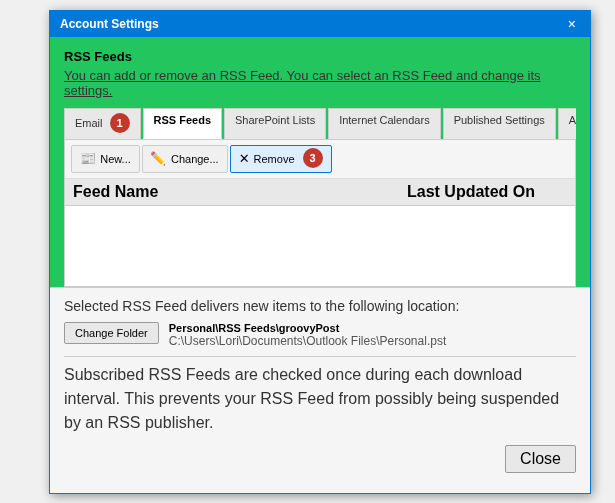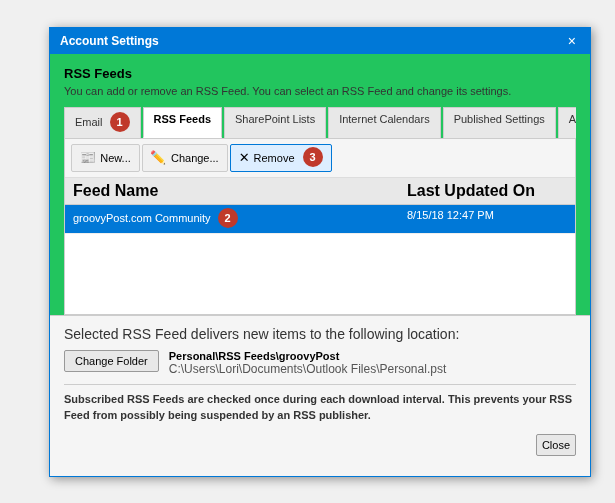--- a/index.html
+++ b/index.html
@@ -43,23 +43,24 @@
       background: #22c55e;
       border-bottom: 1px solid #ccc;
     }
     .section-title {
       font-weight: bold;
       font-size: 13px;
       margin-bottom: 4px;
       color: #000;
     }
     .section-desc {
-      font-size: 11px;
+      font-size: 13px;
       color: #333;
       margin-bottom: 10px;
+      text-decoration: underline;
     }
     .tabs {
       display: flex;
       border-bottom: none;
       margin-top: 6px;
       gap: 0;
       flex-wrap: nowrap;
       overflow: hidden;
     }
     .tab {
@@ -166,37 +167,36 @@
     }
     .folder-info .folder-path {
       font-weight: bold;
       color: #000;
     }
     .folder-info .file-path {
       color: #555;
       font-size: 12px;
     }
     .note-text {
-      font-size: 11px;
+      font-size: 16px;
       color: #333;
       margin-bottom: 10px;
       line-height: 1.5;
-      font-weight: bold;
     }
     .close-row {
       display: flex;
       justify-content: flex-end;
       padding-bottom: 10px;
     }
     .close-btn {
-      padding: 4px 5px;
+      padding: 4px 14px;
       border: 1px solid #999;
       background: #e8e8e8;
       cursor: pointer;
-      font-size: 11px;
+      font-size: 16px;
       border-radius: 2px;
     }
 
     
     .annotation {
       display: inline-flex;
       align-items: center;
       justify-content: center;
       width: 20px;
       height: 20px;
@@ -258,27 +258,20 @@
           <span>Remove</span>
           <span class="annotation">3</span>
         </button>
       </div>
 
       <div class="table-area">
         <div class="table-header">
           <span class="col-name">Feed Name</span>
           <span class="col-updated">Last Updated On</span>
         </div>
-        <div class="table-row selected">
-          <span class="col-name">
-            <span>groovyPost.com Community</span>
-            <span class="annotation">2</span>
-          </span>
-          <span class="col-updated">8/15/18 12:47 PM</span>
-        </div>
         <div class="empty-area"></div>
       </div>
     </div>
   </div>
 
   <div class="bottom-section">
     <div class="bottom-info">Selected RSS Feed delivers new items to the following location:</div>
 
     <div class="change-folder-row">
       <button class="change-folder-btn">Change Folder</button>

